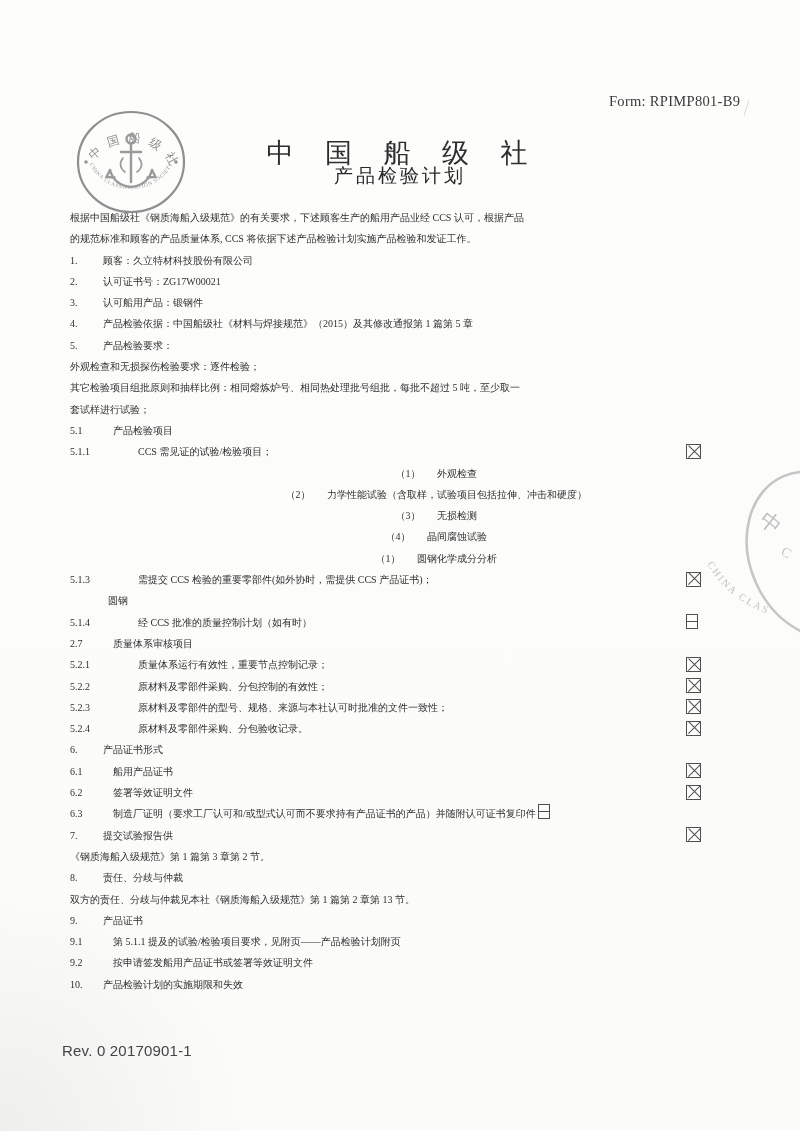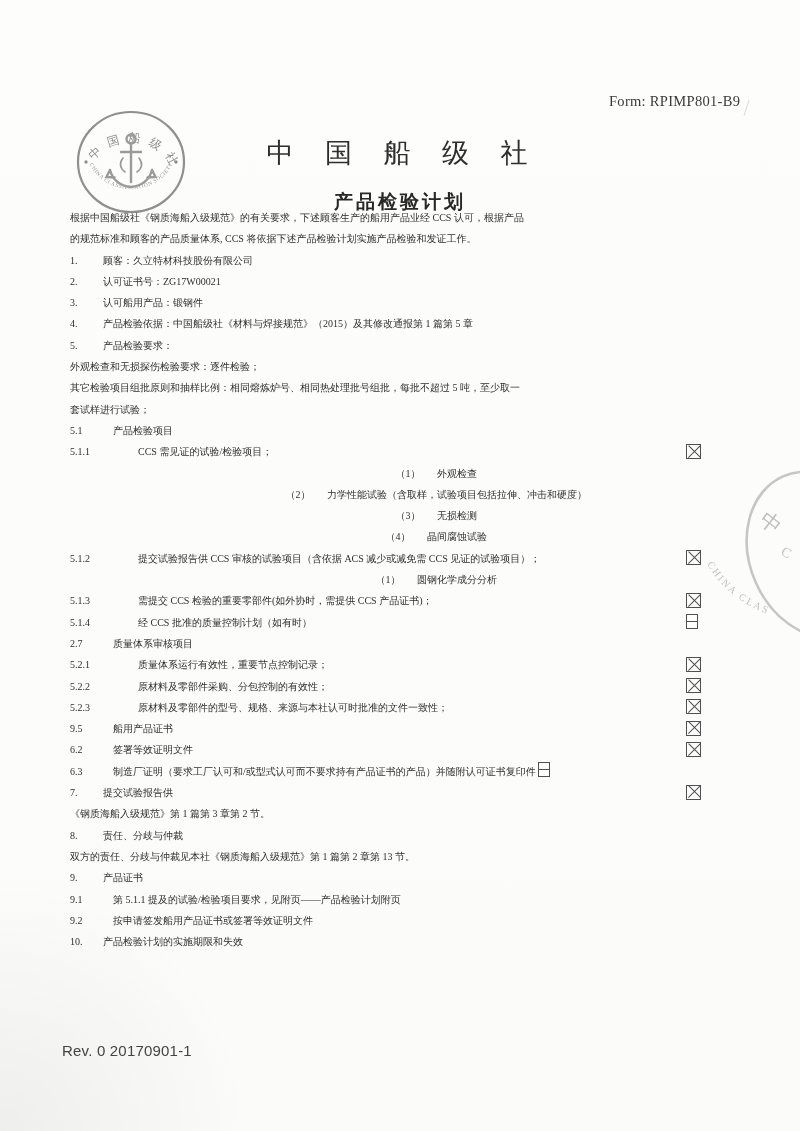--- a/index.html
+++ b/index.html
@@ -15,22 +15,22 @@
   .form-code{
     position:absolute;top:93px;left:609px;
     font-size:14.5px;color:#3a3a3a;letter-spacing:0.3px;white-space:nowrap;
   }
   .logo{position:absolute;top:108px;left:74px;width:114px;height:108px;}
   .org-title{
     position:absolute;top:135px;left:0;width:800px;text-align:center;
     font-size:27px;letter-spacing:6px;color:#2e2e2e;white-space:pre;
   }
   .doc-title{
-    position:absolute;top:189px;left:0;width:800px;text-align:center;
-    font-size:19px;letter-spacing:3px;color:#282828;font-weight:700;
+    position:absolute;top:163px;left:0;width:800px;text-align:center;
+    font-size:19px;letter-spacing:3px;color:#282828;font-weight:400;
   }
   .content{
     position:absolute;top:207px;left:70px;width:706px;
     font-size:10px;line-height:21.3px;
   }
   .line{position:relative;height:21.3px;white-space:nowrap;}
   .num{display:inline-block;color:#2f2f2f;}
   .n1 .num{width:33px;}
   .n2 .num{width:43px;}
   .n3 .num{width:68px;}
@@ -105,29 +105,31 @@
       <div class="line n1"><span class="num">5.</span><span class="txt">产品检验要求：</span></div>
       <div class="line p"><span class="txt">外观检查和无损探伤检验要求：逐件检验；</span></div>
       <div class="line p"><span class="txt">其它检验项目组批原则和抽样比例：相同熔炼炉号、相同热处理批号组批，每批不超过 5 吨，至少取一</span></div>
       <div class="line p"><span class="txt">套试样进行试验；</span></div>
       <div class="line n2"><span class="num">5.1</span><span class="txt">产品检验项目</span></div>
       <div class="line n3"><span class="num">5.1.1</span><span class="txt">CCS 需见证的试验/检验项目；</span><span class="box box-x"></span></div>
       <div class="line sub"><span class="num">（1）</span><span class="txt">外观检查</span></div>
       <div class="line sub"><span class="num">（2）</span><span class="txt">力学性能试验（含取样，试验项目包括拉伸、冲击和硬度）</span></div>
       <div class="line sub"><span class="num">（3）</span><span class="txt">无损检测</span></div>
       <div class="line sub"><span class="num">（4）</span><span class="txt">晶间腐蚀试验</span></div>
-      <div class="line n3"><span class="num">5.1.2</span><span class="txt">提交试验报告供 CCS 审核的试验项目（含依据 ACS 减少或减免需 CCS 见证的试验项目）；</span><span class="box box-x"></span></div>
       <div class="line sub"><span class="num">（1）</span><span class="txt">圆钢化学成分分析</span></div>
       <div class="line n3"><span class="num">5.1.3</span><span class="txt">需提交 CCS 检验的重要零部件(如外协时，需提供 CCS 产品证书)；</span><span class="box box-x"></span></div>
+      <div class="line cont"><span class="txt">圆钢</span></div>
       <div class="line n3"><span class="num">5.1.4</span><span class="txt">经 CCS 批准的质量控制计划（如有时）</span><span class="box box-h"></span></div>
       <div class="line n2"><span class="num">2.7</span><span class="txt">质量体系审核项目</span></div>
       <div class="line n3"><span class="num">5.2.1</span><span class="txt">质量体系运行有效性，重要节点控制记录；</span><span class="box box-x"></span></div>
       <div class="line n3"><span class="num">5.2.2</span><span class="txt">原材料及零部件采购、分包控制的有效性；</span><span class="box box-x"></span></div>
       <div class="line n3"><span class="num">5.2.3</span><span class="txt">原材料及零部件的型号、规格、来源与本社认可时批准的文件一致性；</span><span class="box box-x"></span></div>
-      <div class="line n2"><span class="num">9.5</span><span class="txt">船用产品证书</span><span class="box box-x"></span></div>
+      <div class="line n3"><span class="num">5.2.4</span><span class="txt">原材料及零部件采购、分包验收记录。</span><span class="box box-x"></span></div>
+      <div class="line n1"><span class="num">6.</span><span class="txt">产品证书形式</span></div>
+      <div class="line n2"><span class="num">6.1</span><span class="txt">船用产品证书</span><span class="box box-x"></span></div>
       <div class="line n2"><span class="num">6.2</span><span class="txt">签署等效证明文件</span><span class="box box-x"></span></div>
       <div class="line n2"><span class="num">6.3</span><span class="txt">制造厂证明（要求工厂认可和/或型式认可而不要求持有产品证书的产品）并随附认可证书复印件</span><span class="box box-h box-inline"></span></div>
       <div class="line n1"><span class="num">7.</span><span class="txt">提交试验报告供</span><span class="box box-x"></span></div>
       <div class="line p"><span class="txt">《钢质海船入级规范》第 1  篇第 3  章第 2  节。</span></div>
       <div class="line n1"><span class="num">8.</span><span class="txt">责任、分歧与仲裁</span></div>
       <div class="line p"><span class="txt">双方的责任、分歧与仲裁见本社《钢质海船入级规范》第 1 篇第 2 章第 13 节。</span></div>
       <div class="line n1"><span class="num">9.</span><span class="txt">产品证书</span></div>
       <div class="line n2"><span class="num">9.1</span><span class="txt">第 5.1.1 提及的试验/检验项目要求，见附页——产品检验计划附页</span></div>
       <div class="line n2"><span class="num">9.2</span><span class="txt">按申请签发船用产品证书或签署等效证明文件</span></div>
       <div class="line n1"><span class="num">10.</span><span class="txt">产品检验计划的实施期限和失效</span></div>

